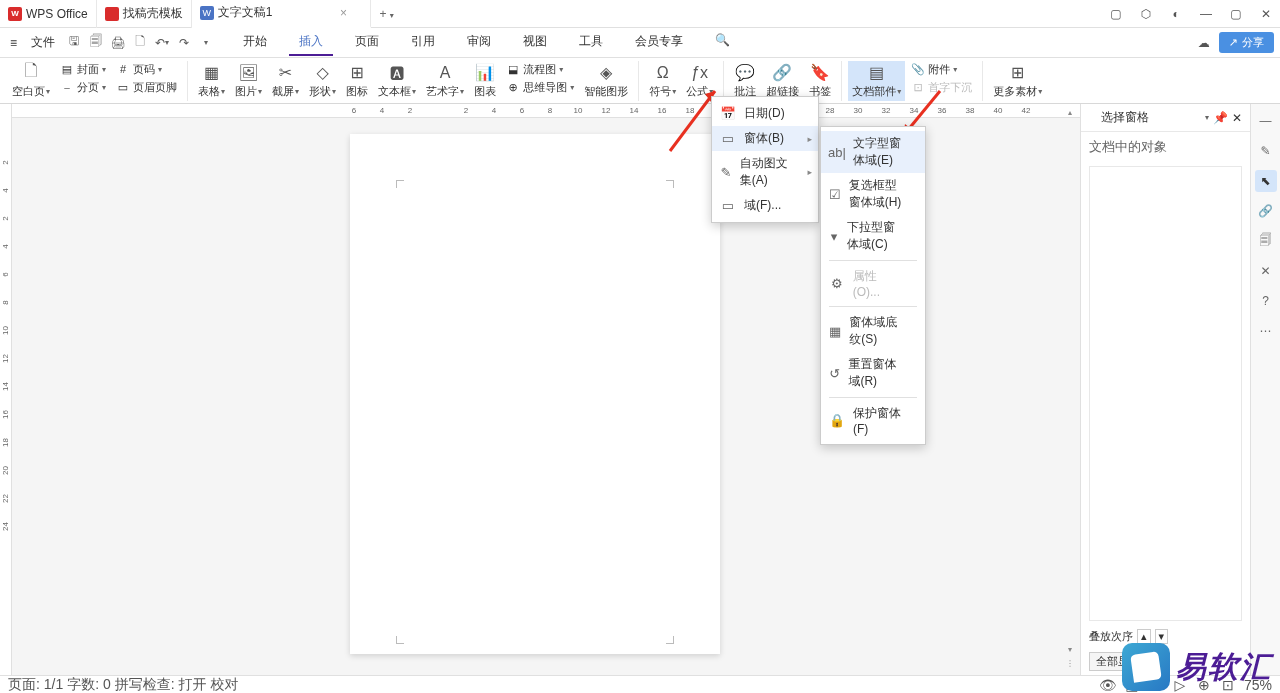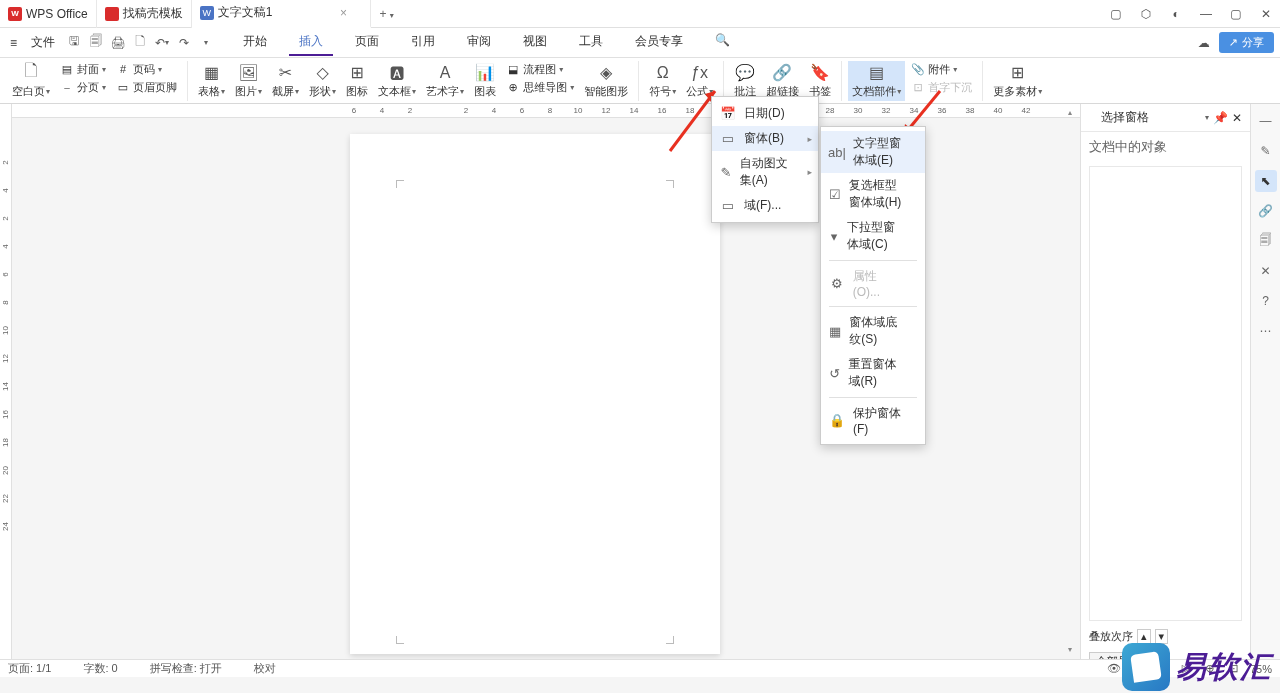--- a/index.html
+++ b/index.html
@@ -58,21 +58,21 @@
 .right-side-header { height: 28px; display: flex; align-items: center; padding: 0 8px; border-bottom: 1px solid #e8e8e8; gap: 4px; }
 .right-side-header-title { flex: 1; font-size: 12px; margin-left: 12px; }
 .right-side-sub { padding: 6px 8px; font-size: 13px; color: #666; }
 .right-side-content { flex: 1; margin: 4px 8px; background: #fff; border: 1px solid #e8e8e8; }
 .right-side-footer { padding: 4px 8px; display: flex; align-items: center; gap: 4px; font-size: 11px; }
 
 .right-toolbar { width: 30px; background: #f8f8f8; border-left: 1px solid #e0e0e0; display: flex; flex-direction: column; align-items: center; gap: 8px; padding-top: 6px; }
 .right-tool-btn { width: 22px; height: 22px; display: flex; align-items: center; justify-content: center; cursor: pointer; color: #666; border-radius: 3px; }
 .right-tool-btn.active { background: #d4e5fa; color: #333; }
 
-.statusbar { position: absolute; bottom: 16px; left: 0; right: 0; height: 18px; background: #fff; border-top: 1px solid #e0e0e0; display: flex; align-items: center; padding: 0 8px; font-size: 11px; color: #555; gap: 32px; }
+.statusbar { position: absolute; bottom: 0; left: 0; right: 0; height: 18px; background: #fff; border-top: 1px solid #e0e0e0; display: flex; align-items: center; padding: 0 8px; font-size: 14px; color: #555; gap: 4px; }
 .statusbar-right { margin-left: auto; display: flex; align-items: center; gap: 8px; }
 .sb-icon { width: 16px; height: 16px; display: flex; align-items: center; justify-content: center; cursor: pointer; }
 
 .dropdown { position: absolute; background: #fff; border: 1px solid #ccc; box-shadow: 0 3px 10px rgba(0,0,0,0.2); padding: 4px 0; z-index: 100; }
 .dropdown-item { display: flex; align-items: center; padding: 4px 22px 4px 8px; gap: 8px; cursor: pointer; font-size: 12px; position: relative; }
 .dropdown-item:hover, .dropdown-item.hover { background: #e8f0fc; }
 .dropdown-item.disabled { color: #bbb; }
 .dropdown-icon { width: 16px; height: 16px; display: flex; align-items: center; justify-content: center; color: #666; font-size: 13px; }
 .dropdown-expand { position: absolute; right: 6px; font-size: 9px; color: #888; }
 .dropdown-sep { height: 1px; background: #e0e0e0; margin: 3px 8px; }

